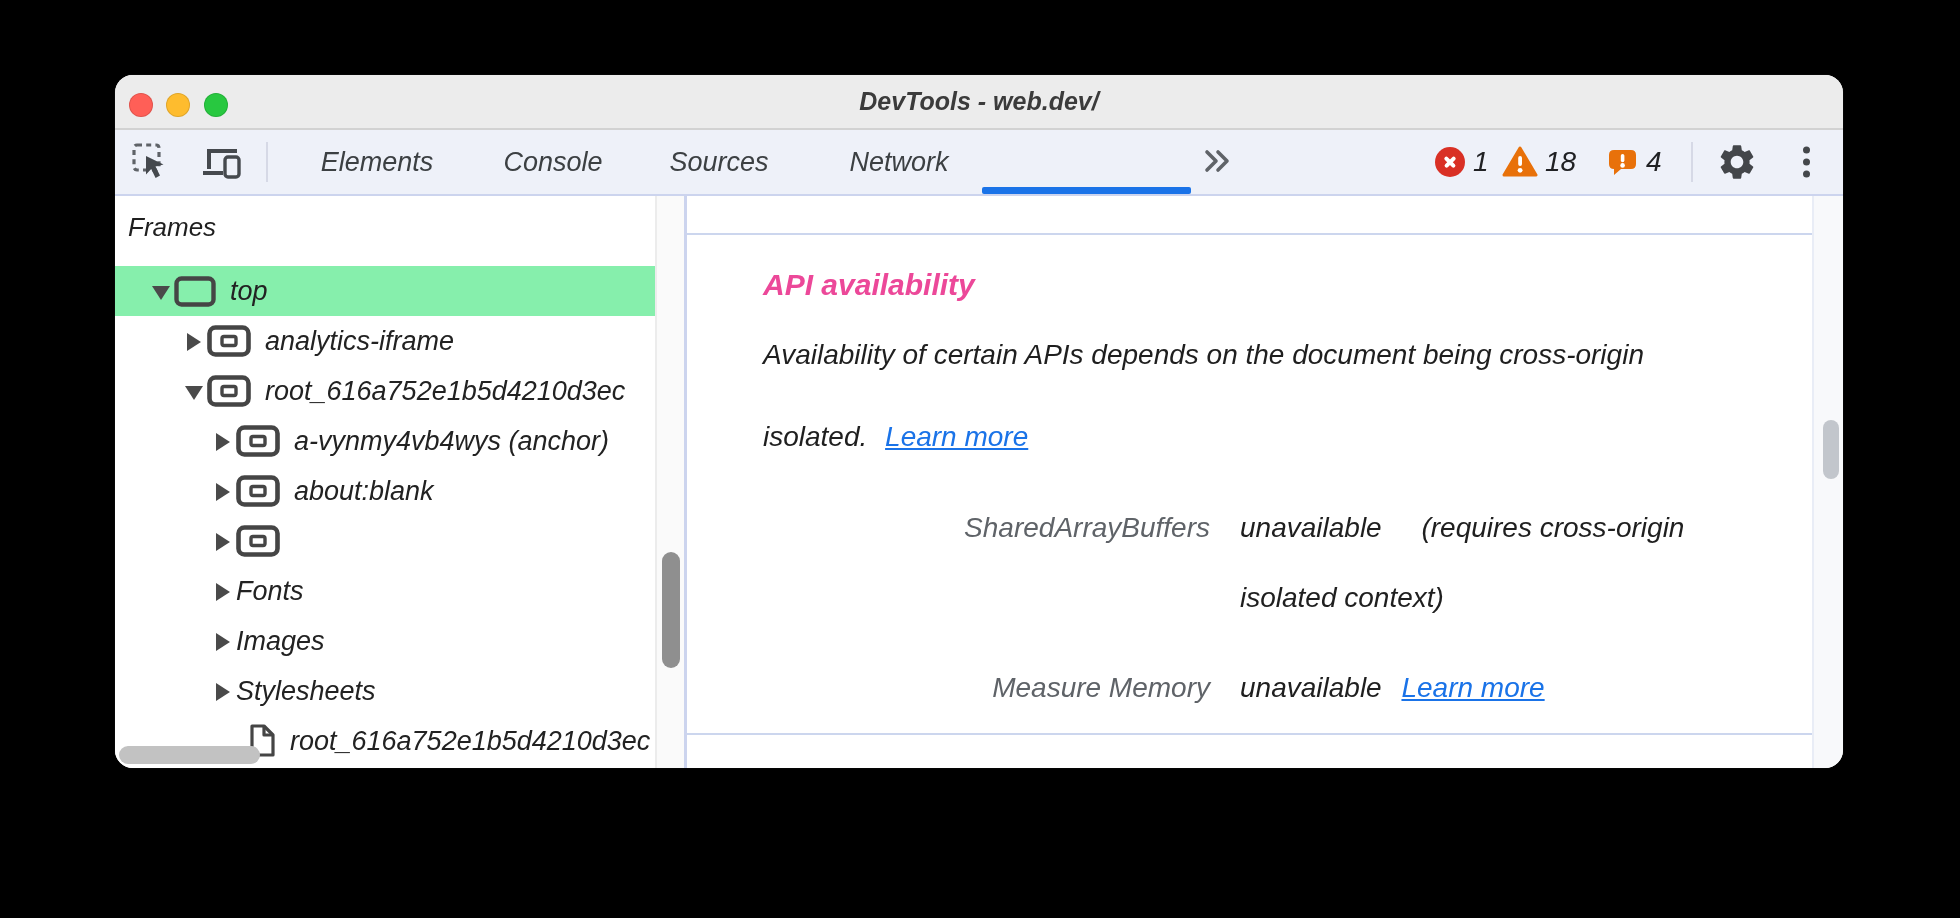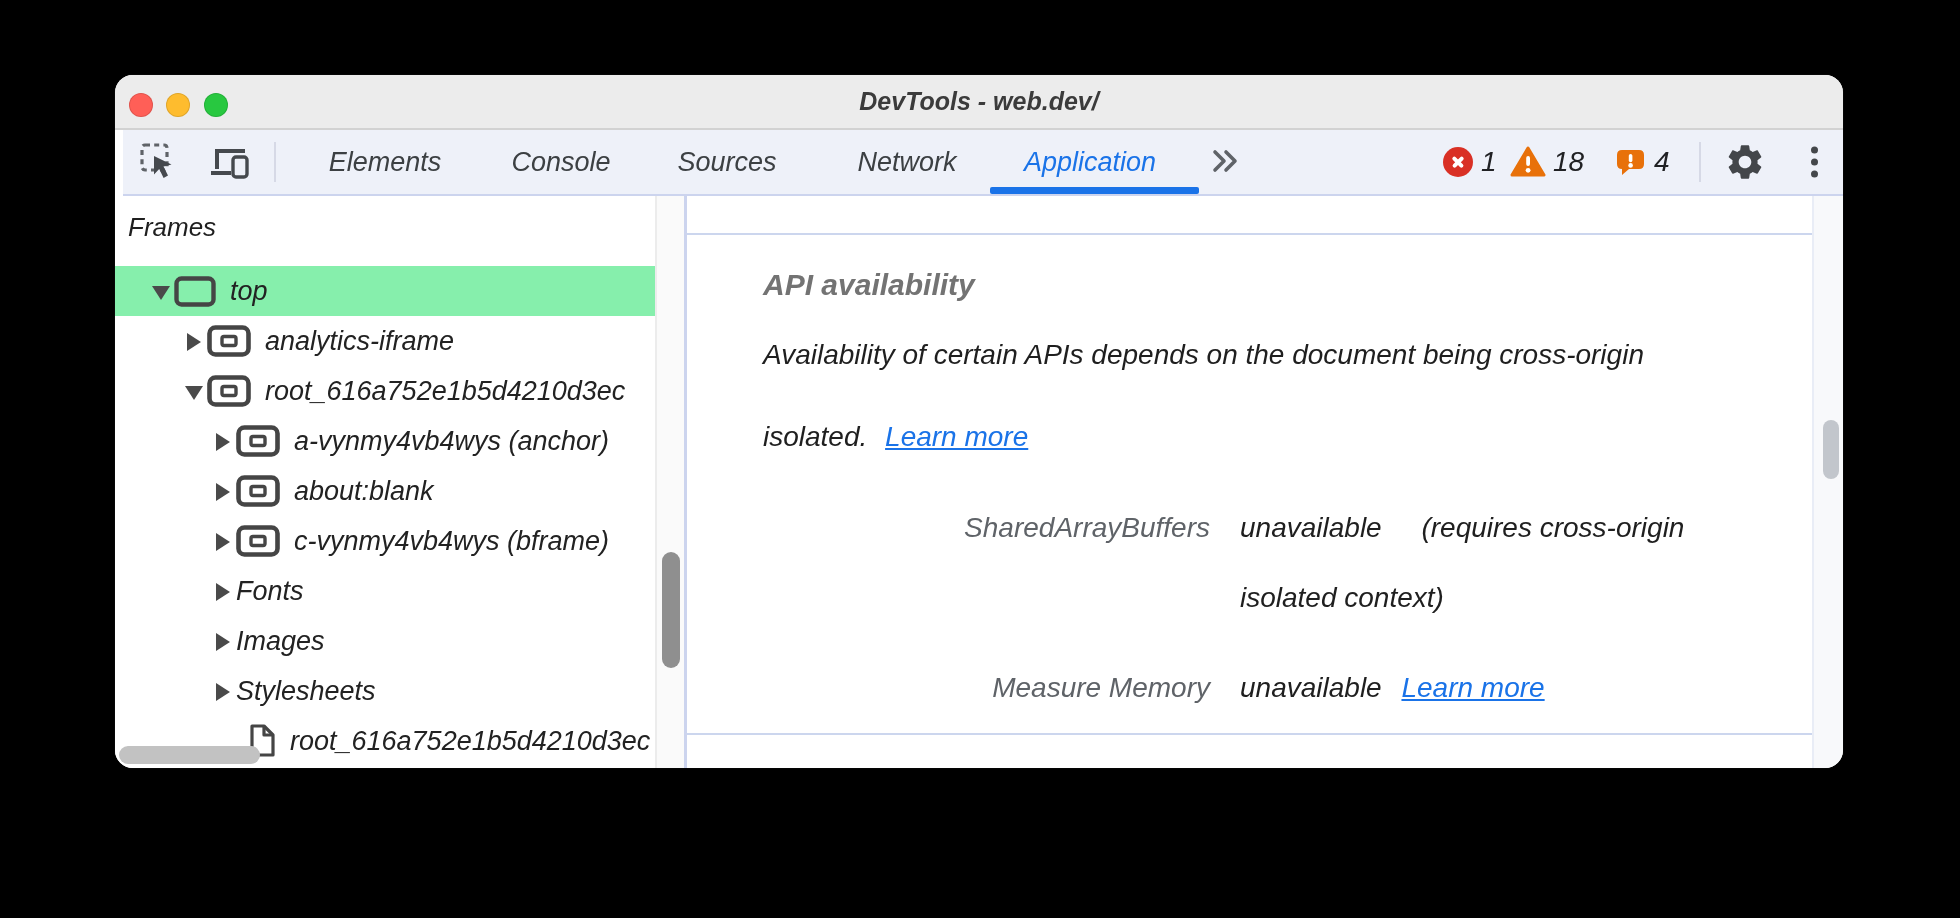--- a/index.html
+++ b/index.html
@@ -10,21 +10,21 @@
   
   .titlebar{position:absolute;left:0;top:0;width:100%;height:55px;background:#ececec;
             border-bottom:2px solid #d2d2d2;box-sizing:border-box;}
   .light{position:absolute;top:18px;width:24px;height:24px;border-radius:50%;}
   .light.red{left:14px;background:#ff5f57;box-shadow:inset 0 0 0 1px rgba(0,0,0,.12);}
   .light.yellow{left:51px;background:#febc2e;box-shadow:inset 0 0 0 1px rgba(0,0,0,.12);}
   .light.green{left:89px;background:#28c840;box-shadow:inset 0 0 0 1px rgba(0,0,0,.12);}
   .title{position:absolute;left:0;right:0;top:0;height:53px;line-height:53px;text-align:center;
          font-size:25px;font-weight:700;color:#3b3b3b;}
   
-  .toolbar{position:absolute;left:8px;top:55px;width:100%;height:64px;background:#eef1f9;
+  .toolbar{position:absolute;left:0;top:55px;width:100%;height:64px;background:#eef1f9;
            border-bottom:2px solid #ccd4ee;box-sizing:content-box;}
   .tbicon{position:absolute;top:50%;transform:translateY(-50%);display:flex;align-items:center;justify-content:center;}
   .vsep{position:absolute;top:12px;height:40px;width:2px;background:#d6d9e6;}
   .tab{position:absolute;top:0;height:64px;line-height:64px;transform:translateX(-50%);
        font-size:27px;color:#3c4043;white-space:nowrap;cursor:default;}
   .tab.active{color:#1a73e8;}
   .tab-underline{position:absolute;left:867px;top:57px;width:209px;height:7px;background:#1a73e8;border-radius:2px;}
   .count{font-size:28px;color:#202124;}
   .err-badge{width:30px;height:30px;border-radius:50%;background:#d93025;position:relative;}
   .err-badge::before,.err-badge::after{content:"";position:absolute;left:50%;top:50%;width:14px;height:3.6px;
@@ -51,21 +51,21 @@
       border-top:9px solid transparent;border-bottom:9px solid transparent;}
   .tri.down::before{content:"";position:absolute;left:0;top:3px;border-top:14px solid #4a4a4a;
       border-left:9px solid transparent;border-right:9px solid transparent;}
   .ficon{flex:none;margin-right:14px;display:flex;align-items:center;}
   .flabel{font-size:27px;color:#222;}
   .pad0{padding-left:37px;} .pad1{padding-left:70px;} .pad2{padding-left:99px;}
   .padcat{padding-left:99px;} .paddoc{padding-left:133px;}
   
   .divider{position:absolute;left:0;width:1125px;height:2px;background:#ccd6ee;}
   .cline{position:absolute;height:34px;line-height:34px;font-size:28px;color:#1f1f1f;white-space:nowrap;}
-  .heading{font-size:30px;font-weight:700;color:#737373;}
+  .heading{font-size:30px;font-weight:700;color:#ec4899;}
   .rlabel{width:447px;text-align:right;color:#5f6368;}
   .link{color:#1a73e8;text-decoration:underline;cursor:pointer;}
   .note{margin-left:32px;}
 </style>
 </head>
 <body>
 
 <div class="stage">
   <div class="window">
 
@@ -88,21 +88,20 @@
           <path d="M9 9 H35 M9 9 V25 M5 31 H21" fill="none" stroke="#45494e" stroke-width="4" stroke-linecap="square"></path>
           <rect x="25" y="15" width="14" height="20" rx="3" fill="#eef1f9" stroke="#45494e" stroke-width="3.4"></rect>
         </svg>
       </span>
       <span class="vsep" style="left:151px"></span>
 
       <span class="tab" style="left:262px">Elements</span>
       <span class="tab" style="left:438px">Console</span>
       <span class="tab" style="left:604px">Sources</span>
       <span class="tab" style="left:784px">Network</span>
-      <span class="tab active" style="left:967px">Application</span>
       <span class="tab-underline"></span>
 
       <span class="tbicon" style="left:1086px">
         <svg width="32" height="28" viewBox="0 0 32 28">
           <path d="M6 4 L15 13 L6 22 M17 4 L26 13 L17 22" fill="none" stroke="#5f6368" stroke-width="3.6" stroke-linecap="round" stroke-linejoin="round"></path>
         </svg>
       </span>
 
       <span class="tbicon" style="left:1320px">
           <span class="err-badge"></span>
@@ -197,21 +196,20 @@
       </div>
 
       <div class="trow pad2" style="top:320px">
         <span class="tri right"></span>
         <span class="ficon">
           <svg width="44" height="32" viewBox="0 0 44 32">
               <rect x="2.5" y="2.5" width="39" height="27" rx="6" fill="none" stroke="#454545" stroke-width="4.6"></rect>
               <rect x="15" y="11.5" width="14" height="9" rx="2" fill="none" stroke="#454545" stroke-width="3.4"></rect>
             </svg>
         </span>
-        <span class="flabel">c-vynmy4vb4wys (bframe)</span>
       </div>
 
       <div class="trow padcat" style="top:370px">
         <span class="tri right"></span>
         <span class="flabel">Fonts</span>
       </div>
 
       <div class="trow padcat" style="top:420px">
         <span class="tri right"></span>
         <span class="flabel">Images</span>

